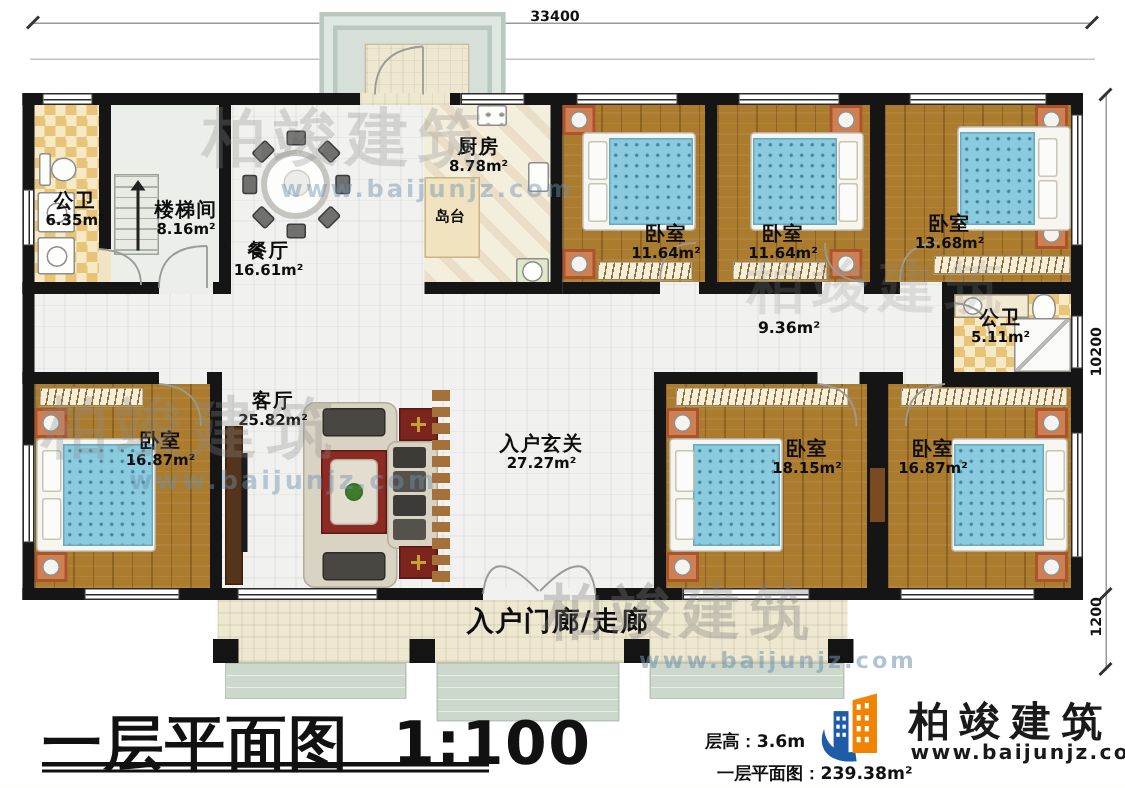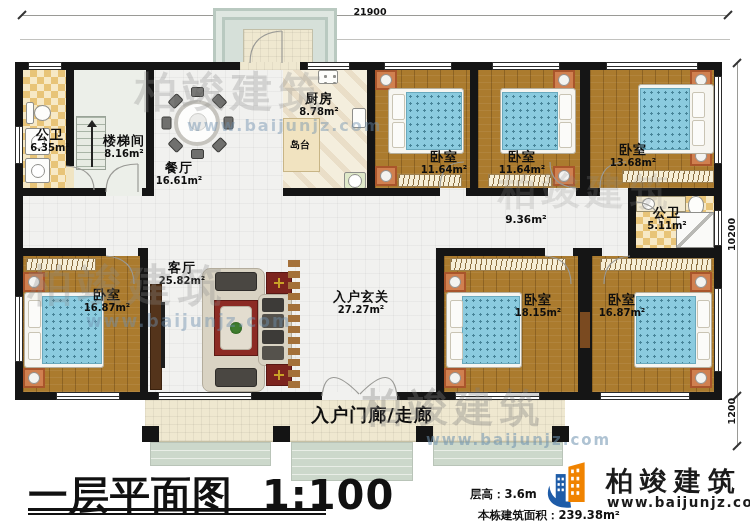--- a/index.html
+++ b/index.html
@@ -42,21 +42,21 @@
   .ft{z-index:10}
 </style>
 </head>
 <body>
 
 <div id="stage">
 
   <i class="dimline" style="left:22px;top:15px;width:706px;height:1px"></i>
   <i class="dimline" style="left:20px;top:39px;width:710px;height:1px;background:#c2c2bf"></i>
   <i class="dimline" style="left:737px;top:63px;width:1px;height:384px"></i>
-  <span class="dim" style="left:340px;top:6px;width:60px;text-align:center">21900</span>
+  <span class="dim" style="left:340px;top:6px;width:60px;text-align:center">33400</span>
   <span class="dim vdim" style="left:726px;top:218px">10200</span>
   <span class="dim vdim" style="left:726px;top:398px">1200</span>
 
   <div style="left:213px;top:8px;width:124px;height:58px;background:#dfe7e1;border:3px solid #b9c9c0;z-index:2">
     <div style="left:6px;top:6px;width:106px;height:49px;background:#d6e0d9;border:3px solid #b9c9c0"></div>
     <div class="tilecream" style="left:27px;top:18px;width:70px;height:37px;border:1px solid #c2bfa8"></div>
   </div>
 
   <div class="floor-open" style="left:15px;top:62px;width:707px;height:338px"></div>
 
@@ -335,21 +335,21 @@
     <span style="position:static;display:inline">一层平面图</span>
     <span style="position:static;display:inline;margin-left:14px">1:100</span>
   </div>
   <i class="ft" style="left:28px;top:508px;width:298px;height:2.5px;background:#111"></i>
   <i class="ft" style="left:28px;top:513px;width:298px;height:1.5px;background:#111"></i>
 
   <div class="ft" style="left:470px;top:487px;font-size:11.5px;font-weight:bold;color:#111;white-space:nowrap">
     <span style="position:static;display:inline">层高：</span><span style="position:static;display:inline">3.6m</span>
   </div>
   <div class="ft" style="left:478px;top:508px;font-size:11.5px;font-weight:bold;color:#111;white-space:nowrap">
-    <span style="position:static;display:inline">本栋建筑面积：</span><span style="position:static;display:inline">239.38m²</span>
+    <span style="position:static;display:inline">一层平面图：</span><span style="position:static;display:inline">239.38m²</span>
   </div>
 
   <svg class="ft" width="56" height="52" viewBox="0 0 62 56" style="left:544px;top:458px" xmlns="http://www.w3.org/2000/svg">
     <path d="M30 54 C10 56 0 45 6 30 C7 42 16 49 29 47 Z" fill="#1e5ca8"></path>
     <rect x="13" y="17" width="11" height="31" fill="#1e5ca8"></rect>
     <path d="M27 9 L45 4 L45 48 L27 48 Z" fill="#f08300"></path>
     <g fill="#ffffff">
       <rect x="15" y="21" width="2.5" height="3"></rect>
         <rect x="19.5" y="21" width="2.5" height="3"></rect>
       <rect x="15" y="27" width="2.5" height="3"></rect>

